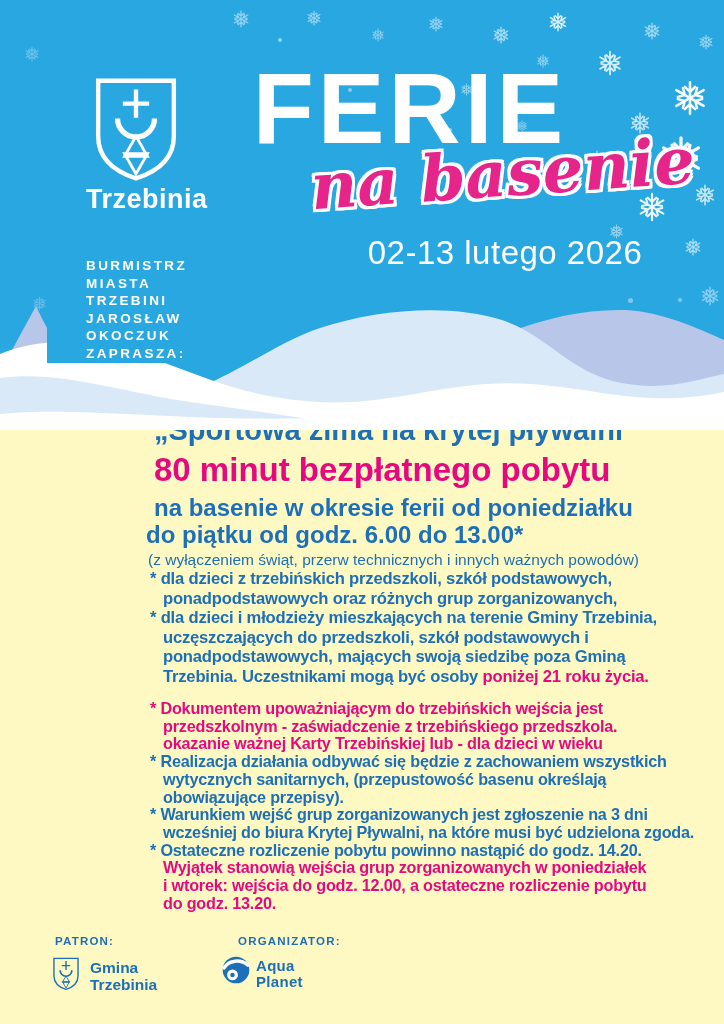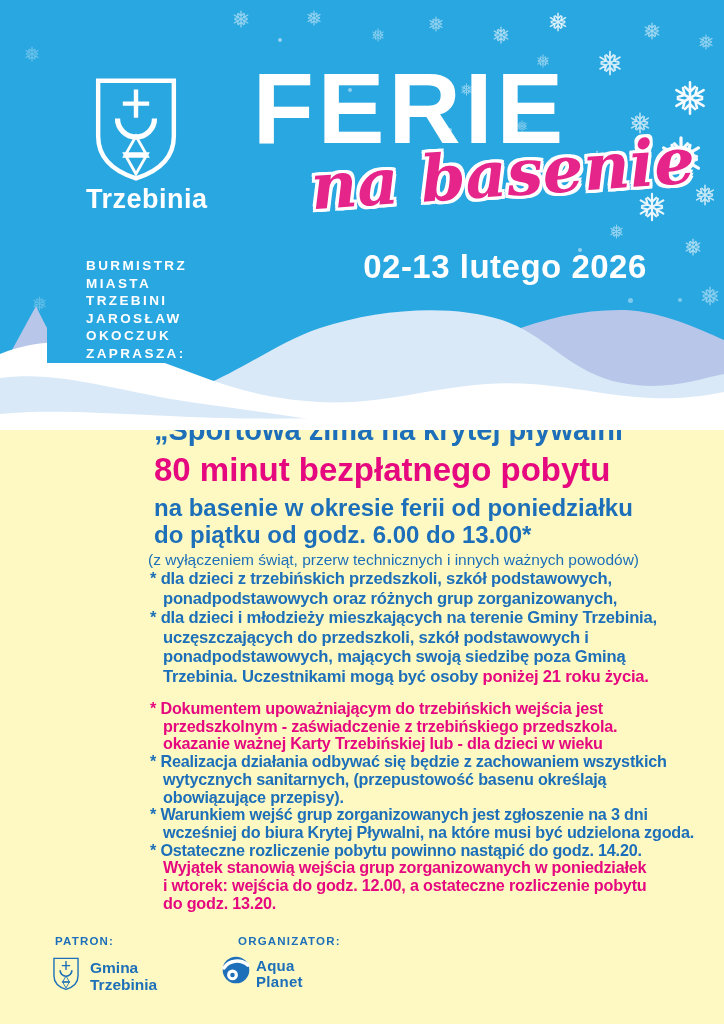--- a/index.html
+++ b/index.html
@@ -17,29 +17,29 @@
   .crest-big{position:absolute;left:45px;top:74px;width:88px;height:112px;color:#fff;}
   .city-name{position:absolute;left:39px;top:184px;font-size:27px;font-weight:bold;color:#fff;letter-spacing:.5px;}
   .mayor{position:absolute;left:39px;top:241px;color:#fff;font-size:13.5px;font-weight:bold;letter-spacing:2.4px;line-height:17.6px;margin-top:16px;}
   .title-block{position:absolute;left:0;top:0;width:724px;z-index:2;}
   .title{position:absolute;left:170px;top:56px;width:480px;text-align:center;
          font-size:100px;font-weight:bold;color:#fff;letter-spacing:4px;line-height:1.05;}
   .subtitle{position:absolute;left:305px;top:136px;width:395px;text-align:center;
          font-family:"DejaVu Serif","Liberation Serif",serif;font-style:italic;font-weight:bold;
          font-size:64px;color:#e6258a;transform:rotate(-4deg);
          text-shadow:-3px -3px 0 #fff,3px -3px 0 #fff,-3px 3px 0 #fff,3px 3px 0 #fff,0 -3px 0 #fff,0 3px 0 #fff,-3px 0 0 #fff,3px 0 0 #fff;}
-  .date{position:absolute;left:330px;top:248px;width:350px;text-align:center;
-        font-size:33px;font-weight:bold;color:#fff;letter-spacing:.5px;}
+  .date{position:absolute;left:330px;top:234px;width:350px;text-align:center;
+        font-size:33px;font-weight:normal;color:#fff;letter-spacing:.5px;}
   
   .blue{color:#1c6fb8;}
   .pink{color:#e5087f;}
   .quote{position:absolute;left:154px;top:414px;font-size:29px;font-weight:bold;white-space:nowrap;}
   .h-pink{position:absolute;left:154px;top:451px;font-size:33px;font-weight:bold;white-space:nowrap;}
   .h-l2{position:absolute;left:154px;top:494px;font-size:24px;font-weight:bold;white-space:nowrap;}
-  .h-l3{position:absolute;left:154px;top:521px;font-size:24px;font-weight:bold;white-space:nowrap;}
+  .h-l3{position:absolute;left:146px;top:521px;font-size:24px;font-weight:bold;white-space:nowrap;}
   .note{position:absolute;left:148px;top:551px;font-size:15.5px;font-weight:normal;white-space:nowrap;}
   .rules{position:absolute;font-weight:bold;white-space:nowrap;letter-spacing:-.2px;}
   .rules-1{left:150px;top:569px;font-size:16.6px;line-height:19.6px;}
   .rules-2{left:150px;top:700px;font-size:16.2px;line-height:17.7px;}
   .rules > div{color:#1c6fb8;}
   .rules > div.c{padding-left:13px;}
   .rules .pink, .rules div.pinkline span{color:#e5087f;}
   
   .f-label{position:absolute;font-size:11.5px;font-weight:bold;color:#1c6fb8;letter-spacing:1.2px;}
   .patron-label{left:55px;top:935px;}

